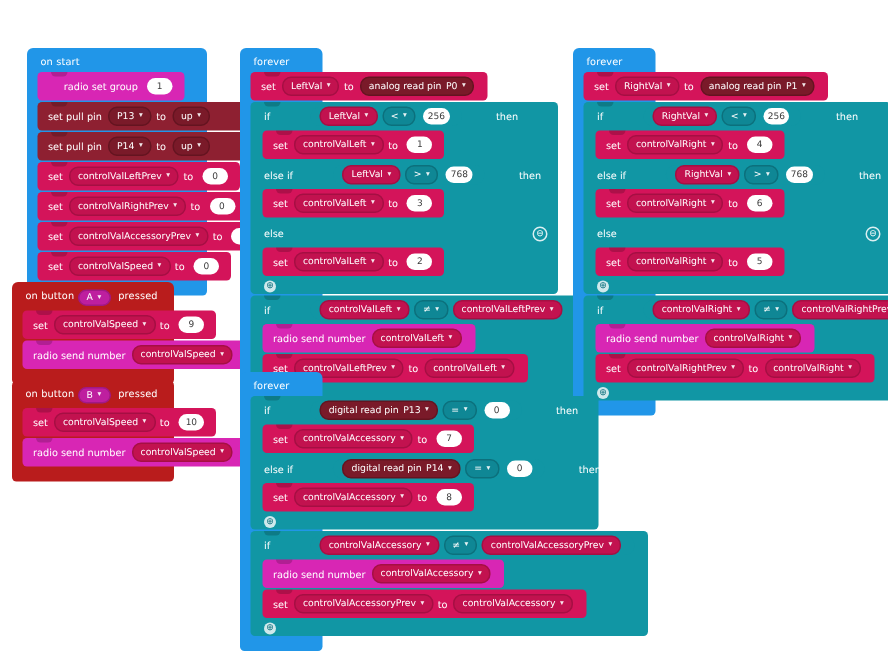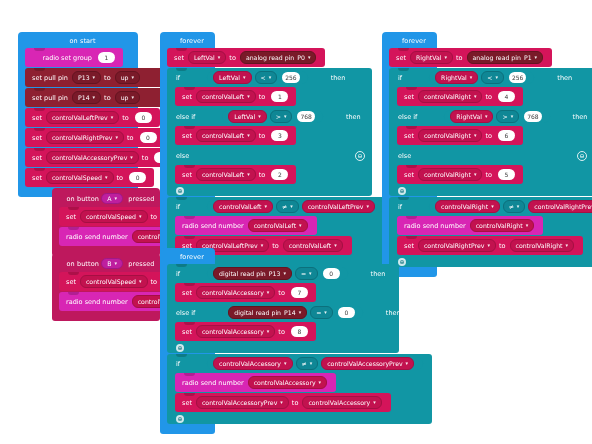--- a/index.html
+++ b/index.html
@@ -28,29 +28,28 @@
     box-sizing: border-box;
     padding: 2px 0 9px 0;
   }
   .hat > .hat-label {
     font-size: 6.5px;
     color: #ffffff;
     padding: 3px 0 3px 9px;
     letter-spacing: .1px;
     white-space: nowrap;
     line-height: 8px;
-    text-align: center;
   }
   .hat-body {
     margin-left: 7px;
     position: relative;
   }
 
   .ev-blue  { background: #2196e8; }
-  .ev-pink  { background: #be185d; margin-left: 44px; }
+  .ev-pink  { background: #b91c1c; }
 
   
   .stmt {
     position: relative;
     box-sizing: border-box;
     height: 19px;
     display: flex;
     align-items: center;
     border-radius: 3px;
     padding: 0 6px 0 7px;

